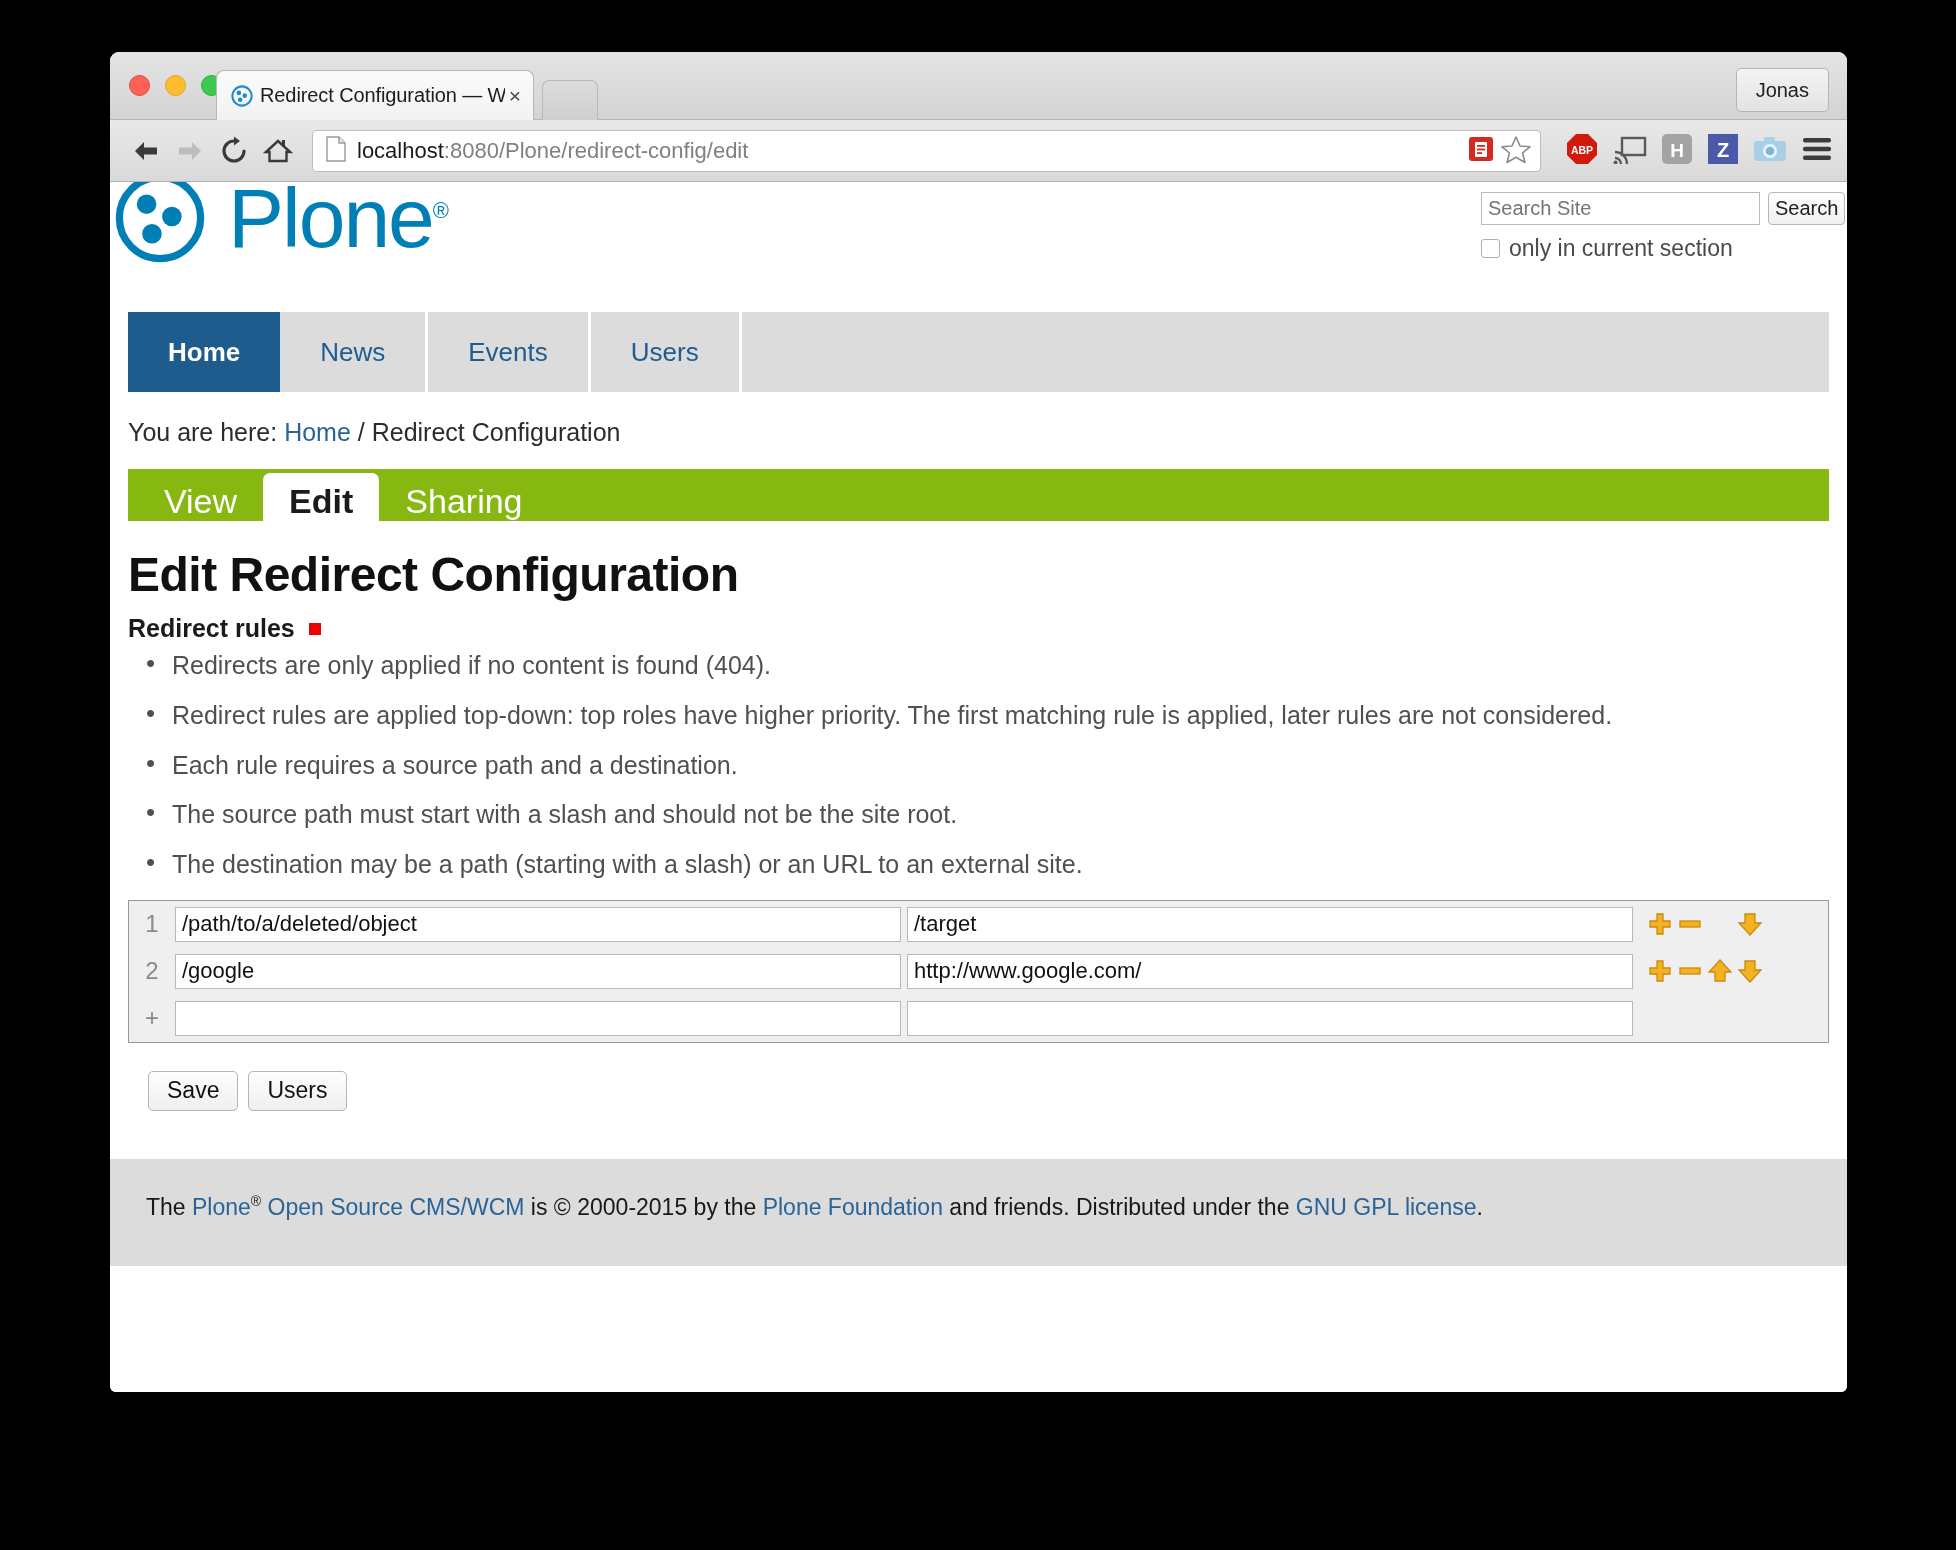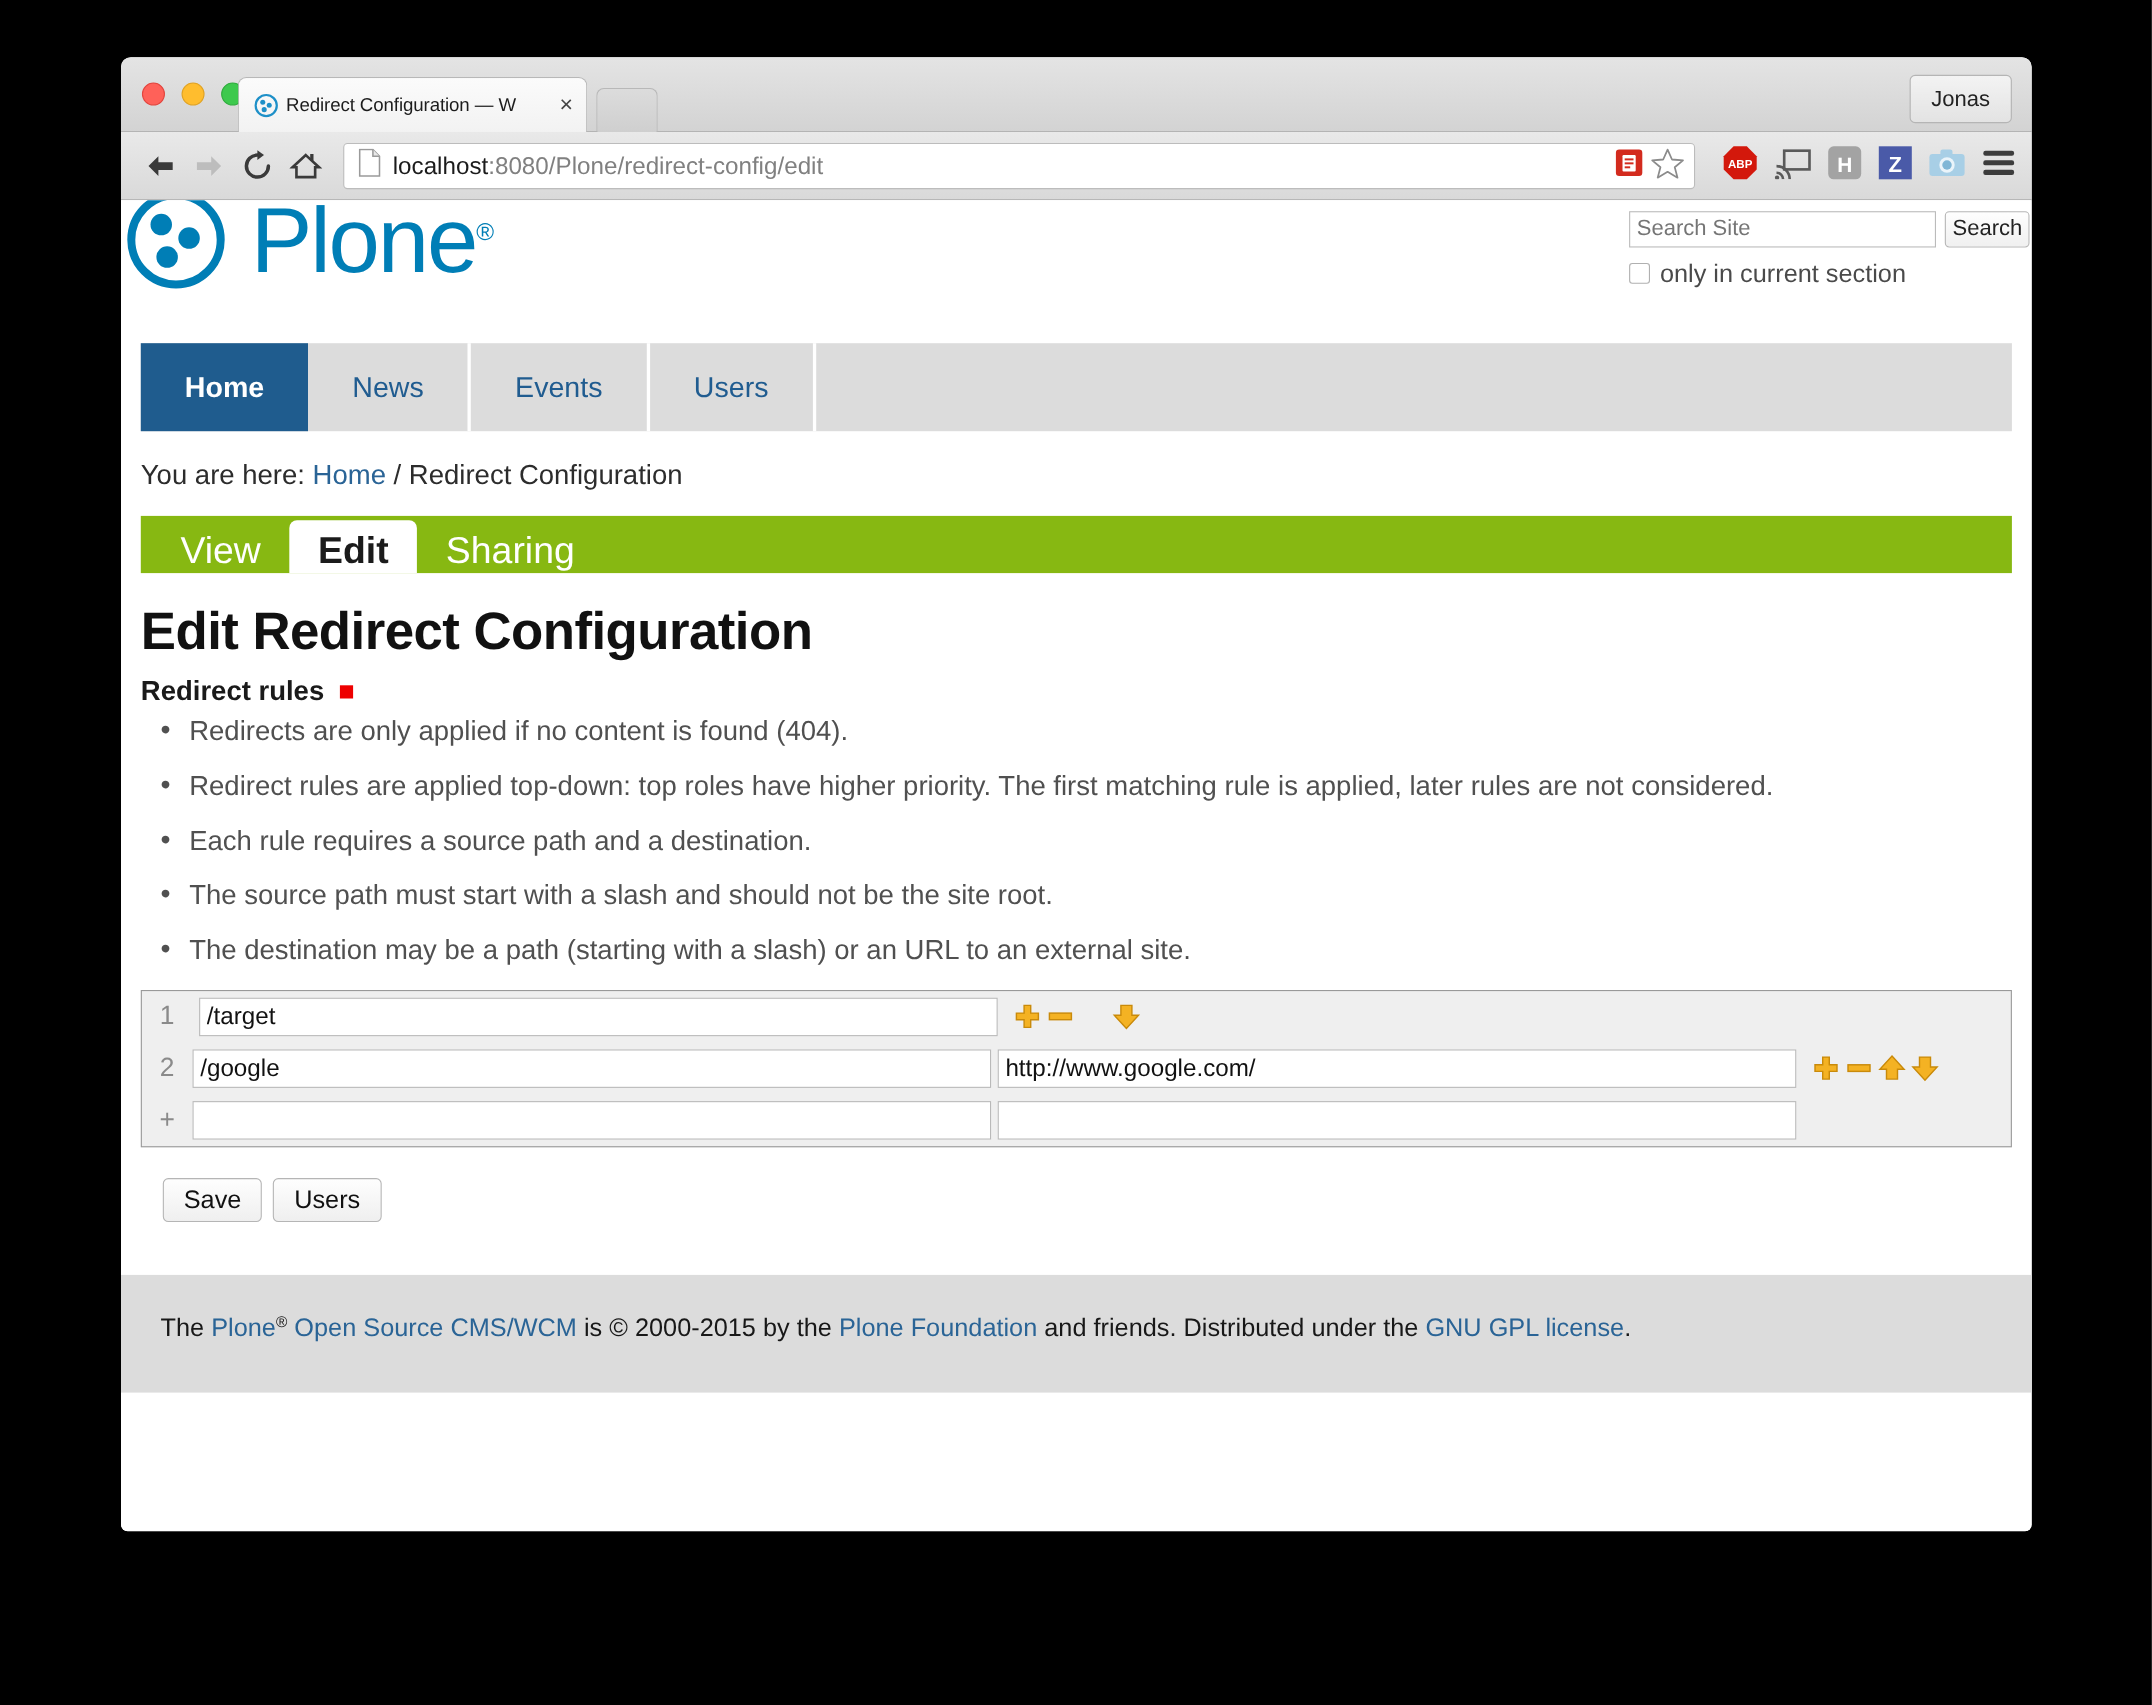--- a/index.html
+++ b/index.html
@@ -47,21 +47,21 @@
     width: 318px; height: 50px;
     background: linear-gradient(to bottom, #fbfbfb 0%, #f2f2f2 100%);
     border: 1px solid #b8b8b8;
     border-bottom: none;
     border-radius: 8px 8px 0 0;
     display: flex; align-items: center;
     padding: 0 8px 0 14px;
   }
   #tab-favicon { width: 22px; height: 22px; flex: 0 0 auto; margin-right: 7px; }
   #tab-title {
-    font-size: 17px; color: #1c1c1c;
+    font-size: 20px; color: #1c1c1c;
     white-space: nowrap; overflow: hidden;
     flex: 1 1 auto;
     letter-spacing: -0.1px;
   }
   #tab-close {
     font-size: 21px; color: #444; line-height: 1;
     padding: 0 4px; cursor: pointer; flex: 0 0 auto;
   }
   #new-tab-button {
     position: absolute;
@@ -535,20 +535,23 @@
           <li>Redirect rules are applied top-down: top roles have higher priority. The first matching rule is applied, later rules are not considered.</li>
           <li>Each rule requires a source path and a destination.</li>
           <li>The source path must start with a slash and should not be the site root.</li>
           <li>The destination may be a path (starting with a slash) or an URL to an external site.</li>
         </ul>
 
         <div id="datagrid">
 
           <div class="dg-row">
             <div class="rownum">1</div>
+            <div class="dg-col-a">
+              <input class="dg-input" type="text" value="/path/to/a/deleted/object" style="">
+            </div>
             <div class="dg-col-b">
               <input class="dg-input" type="text" value="/target" style="">
             </div>
             <div class="dg-actions">
               <span class="act-icon">
                 <svg width="26" height="26" viewBox="0 0 26 26">
                   <path d="M10 3 H16 V10 H23 V16 H16 V23 H10 V16 H3 V10 H10 Z" fill="#F4B223" stroke="#C98A0A" stroke-width="1.3"></path>
                 </svg>
               </span>
               <span class="act-icon">

